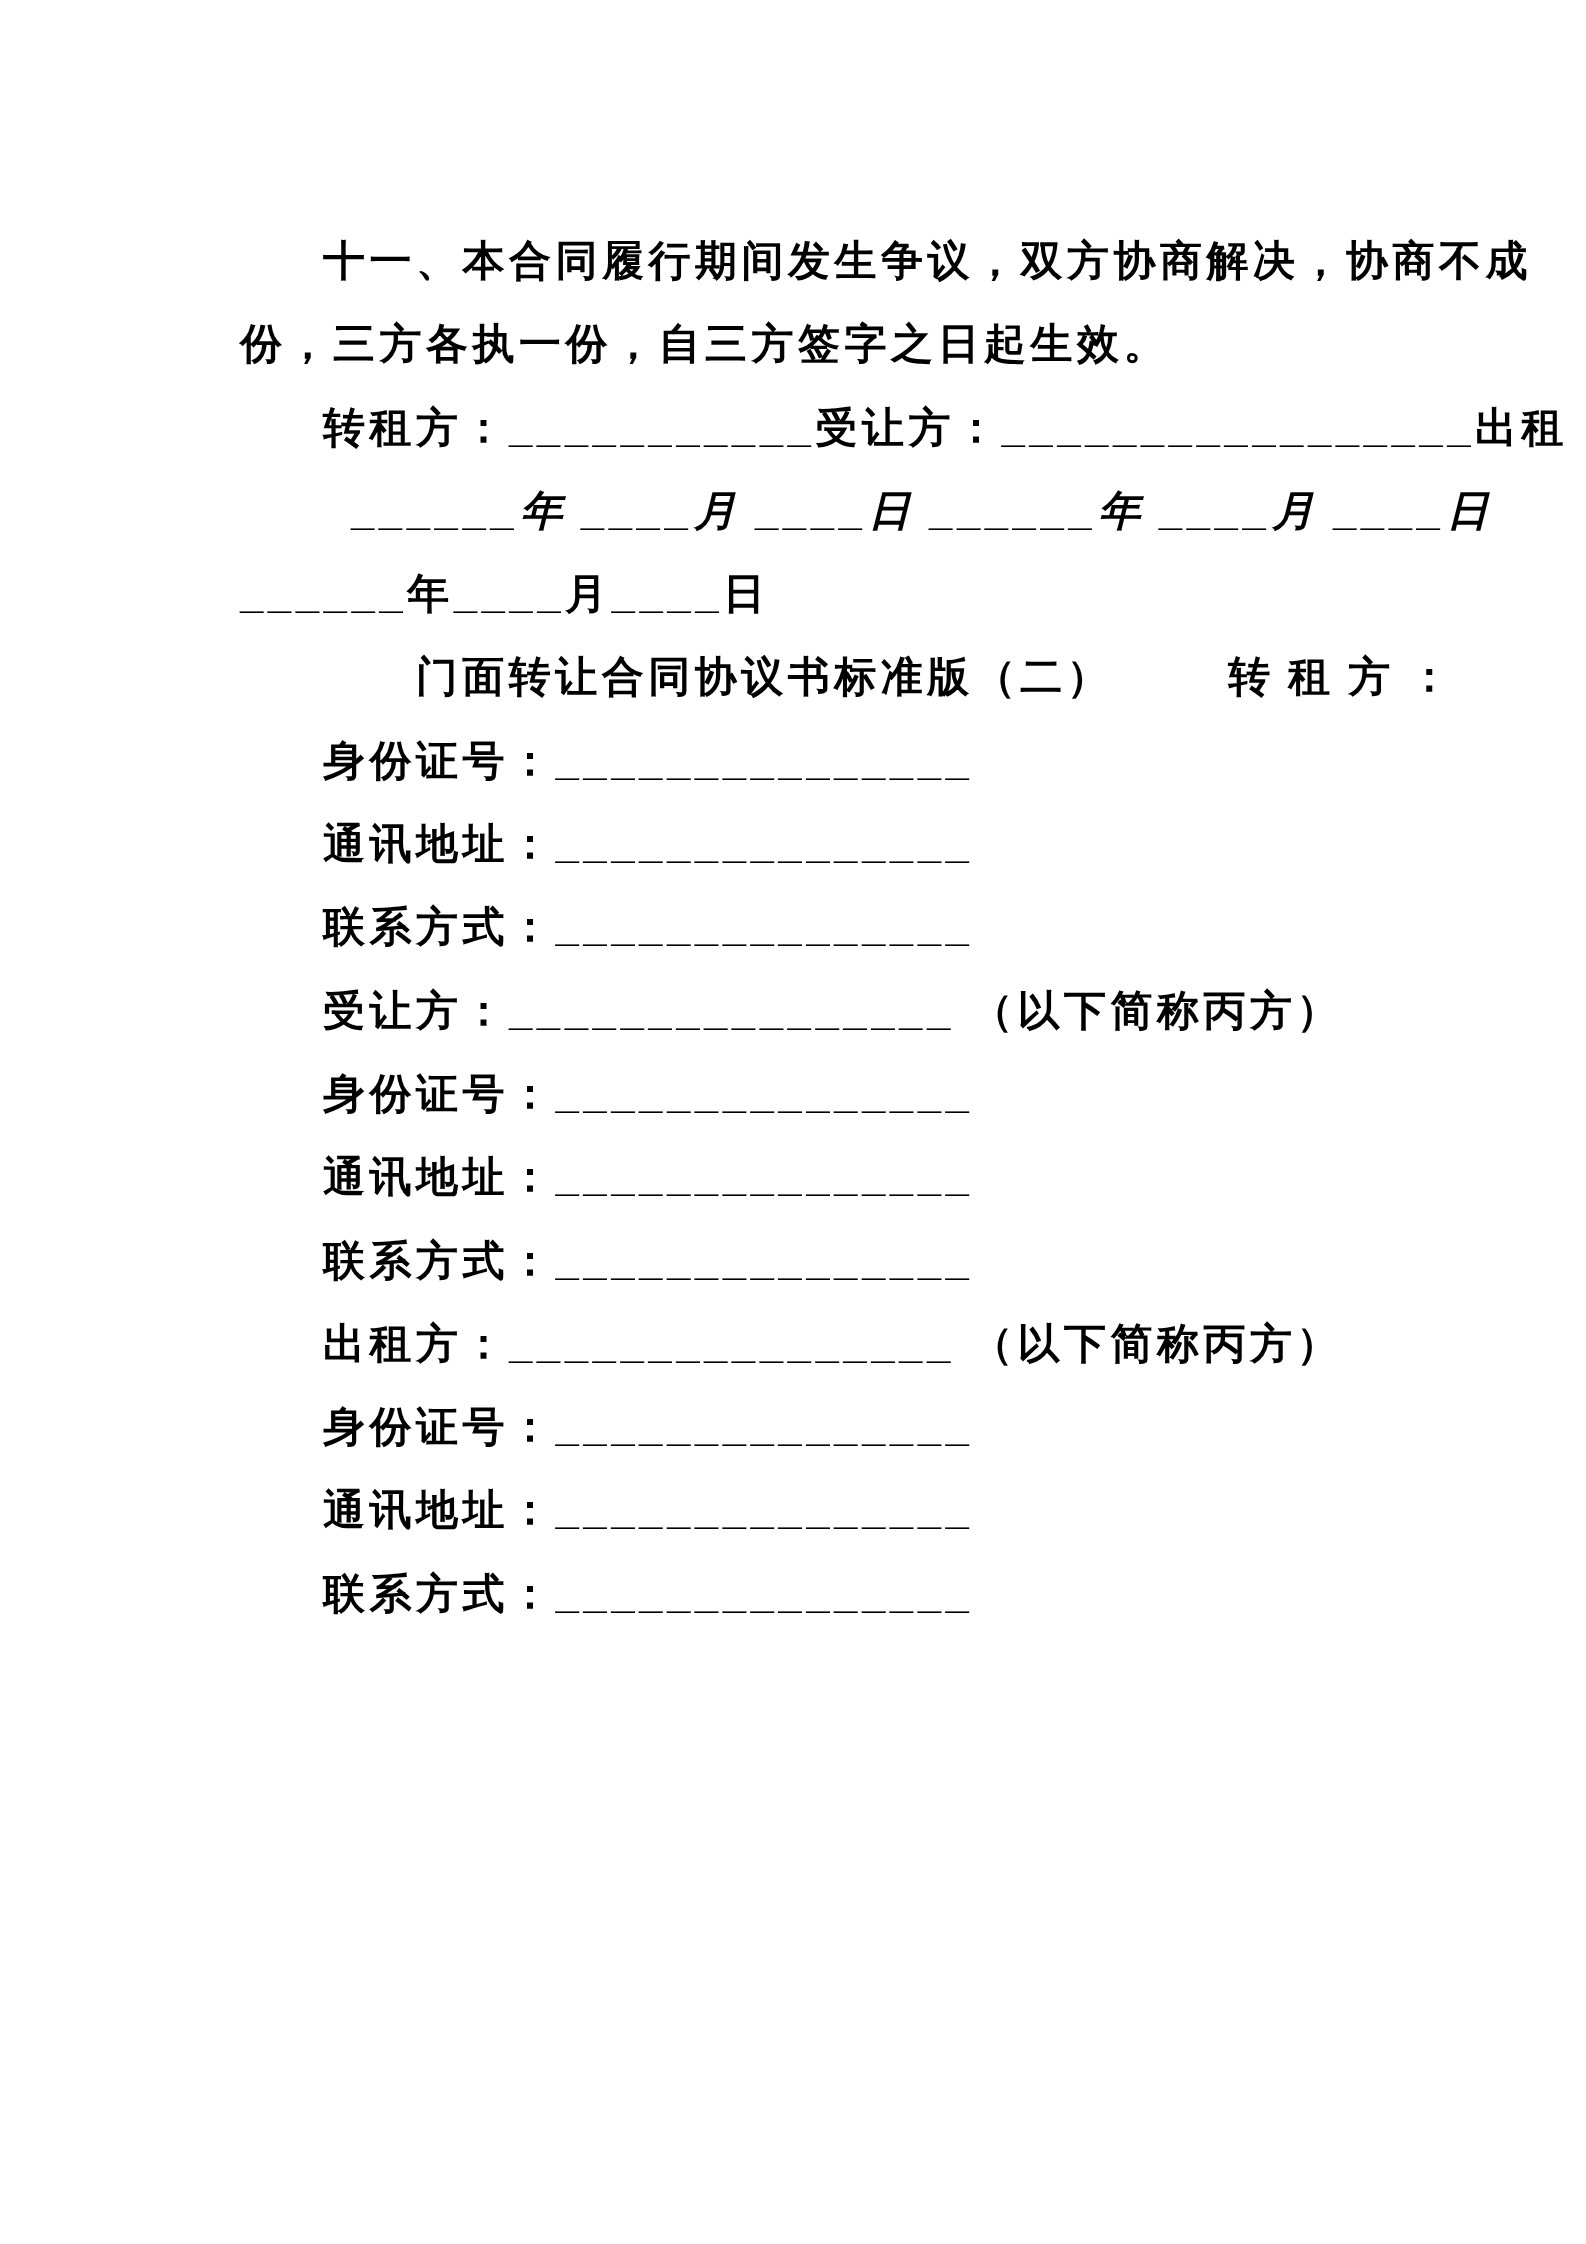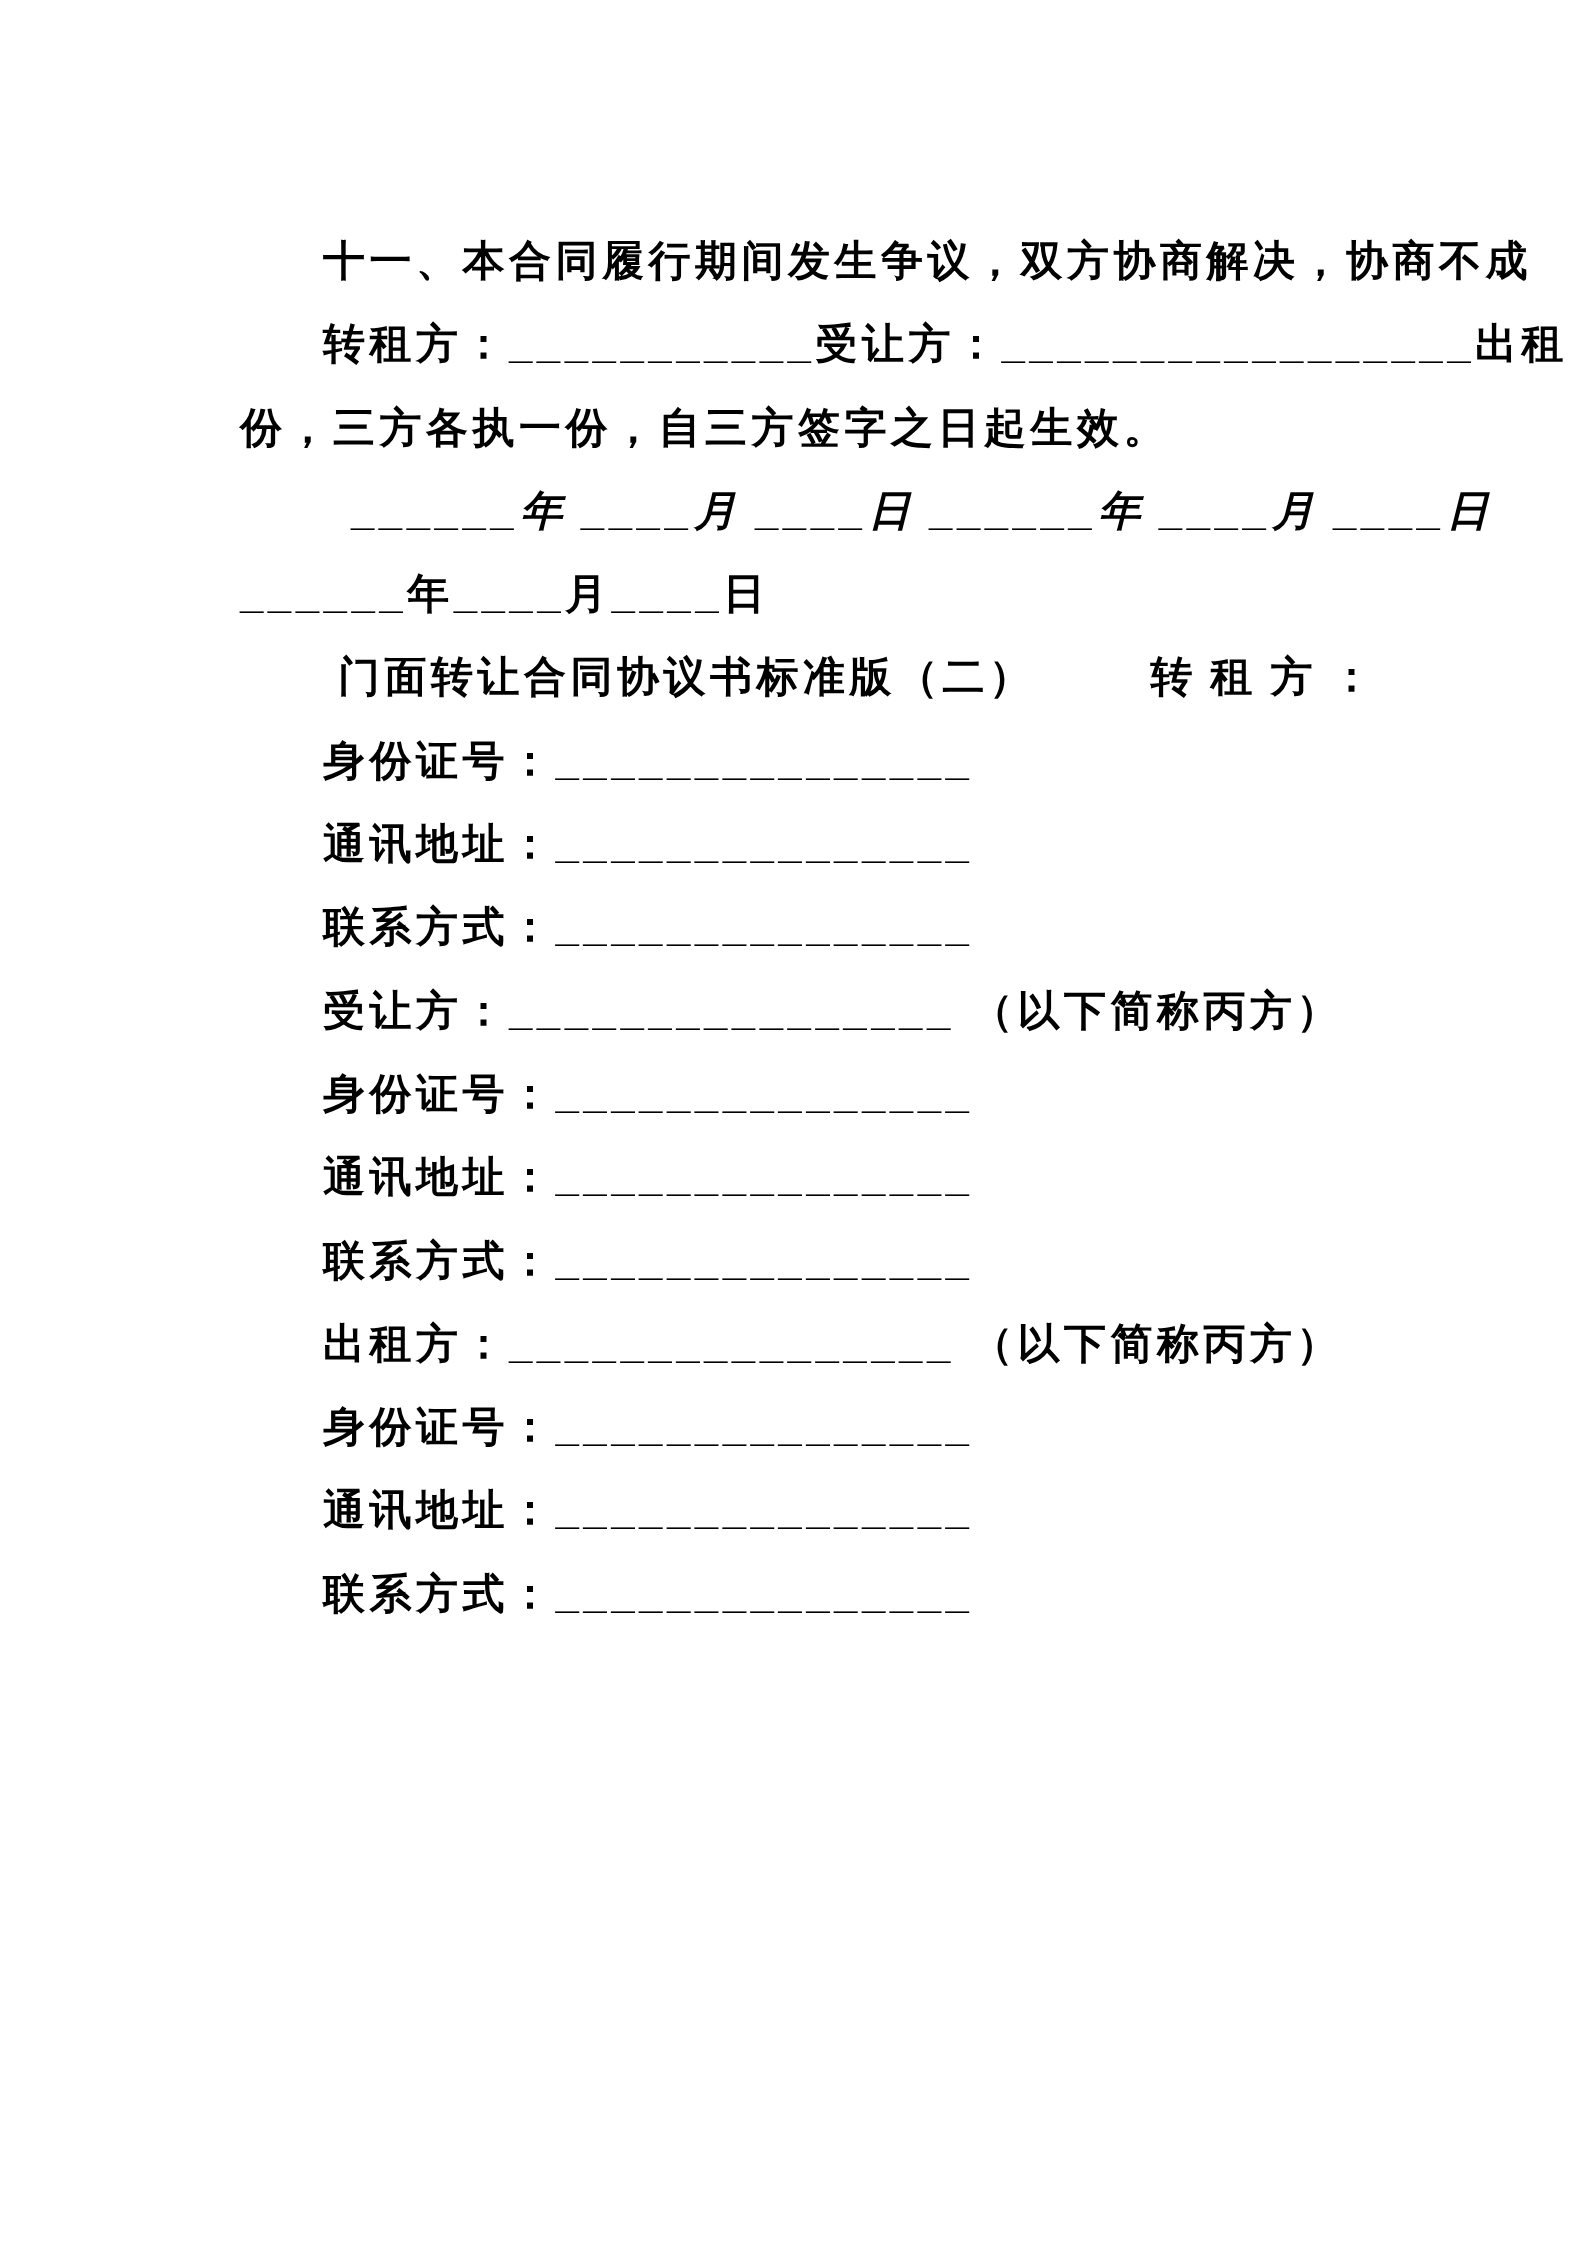--- a/index.html
+++ b/index.html
@@ -17,31 +17,31 @@
     overflow: hidden;
     margin-top: 32px;
   }
   .line {
     line-height: 83.3px;
     letter-spacing: 4.5px;
     white-space: pre;
   }
   .i1 { padding-left: 83px; }   
   .i2 { padding-left: 113px; font-style: italic; }  
-  .it { padding-left: 98px; }   
+  .it { padding-left: 98px; text-align: center; }   
   .title-gap { display: inline-block; width: 115px; }
   .title-suffix { letter-spacing: 18px; }
 </style>
 </head>
 <body>
 
 <div class="page">
   <div class="line i1">十一、本合同履行期间发生争议，双方协商解决，协商不成</div>
+  <div class="line">份，三方各执一份，自三方签字之日起生效。</div>
   <div class="line i1">转租方：___________受让方：_________________出租</div>
-  <div class="line">份，三方各执一份，自三方签字之日起生效。</div>
   <div class="line i2">______年 ____月 ____日 ______年 ____月 ____日</div>
   <div class="line">______年____月____日</div>
   <div class="line it"><span>门面转让合同协议书标准版（二）</span><span class="title-gap"></span><span class="title-suffix">转租方：</span></div>
   <div class="line i1">身份证号：_______________</div>
   <div class="line i1">通讯地址：_______________</div>
   <div class="line i1">联系方式：_______________</div>
   <div class="line i1">受让方：________________ （以下简称丙方）</div>
   <div class="line i1">身份证号：_______________</div>
   <div class="line i1">通讯地址：_______________</div>
   <div class="line i1">联系方式：_______________</div>

